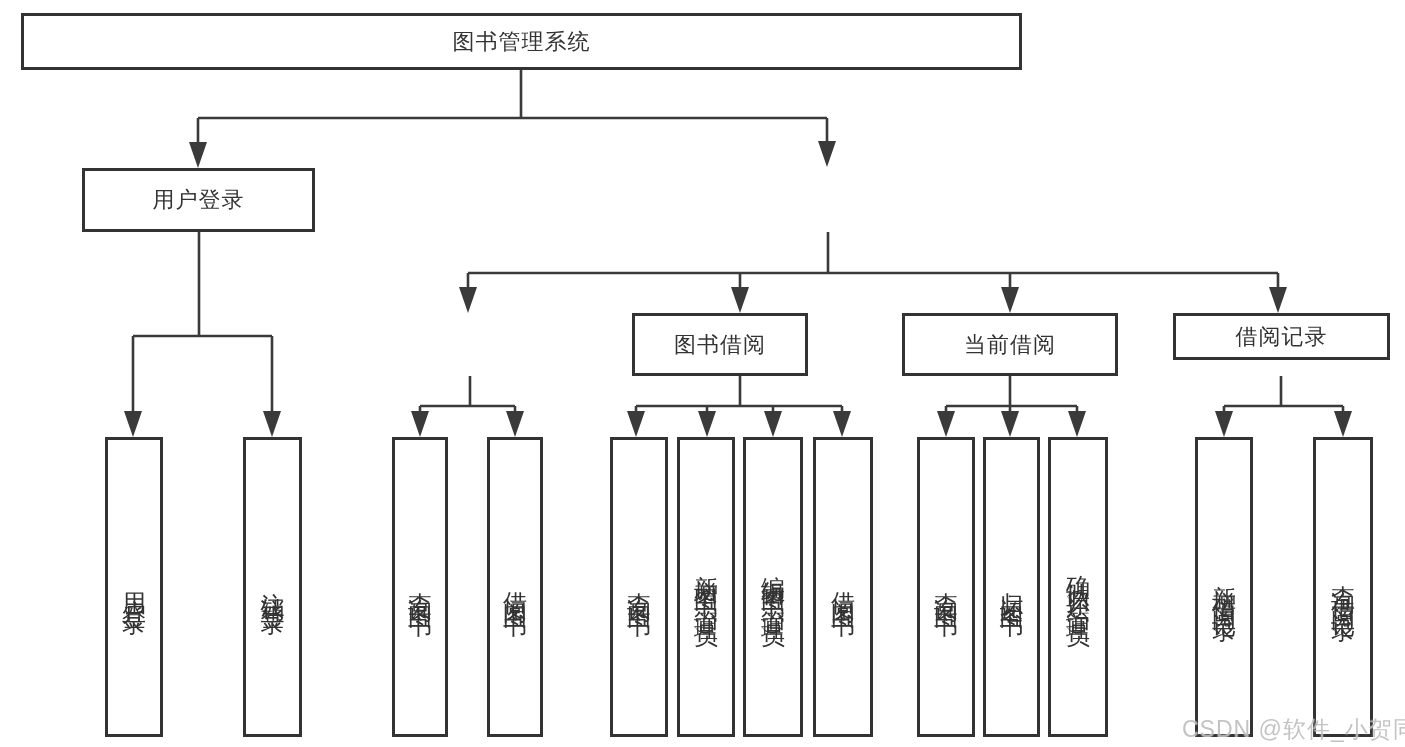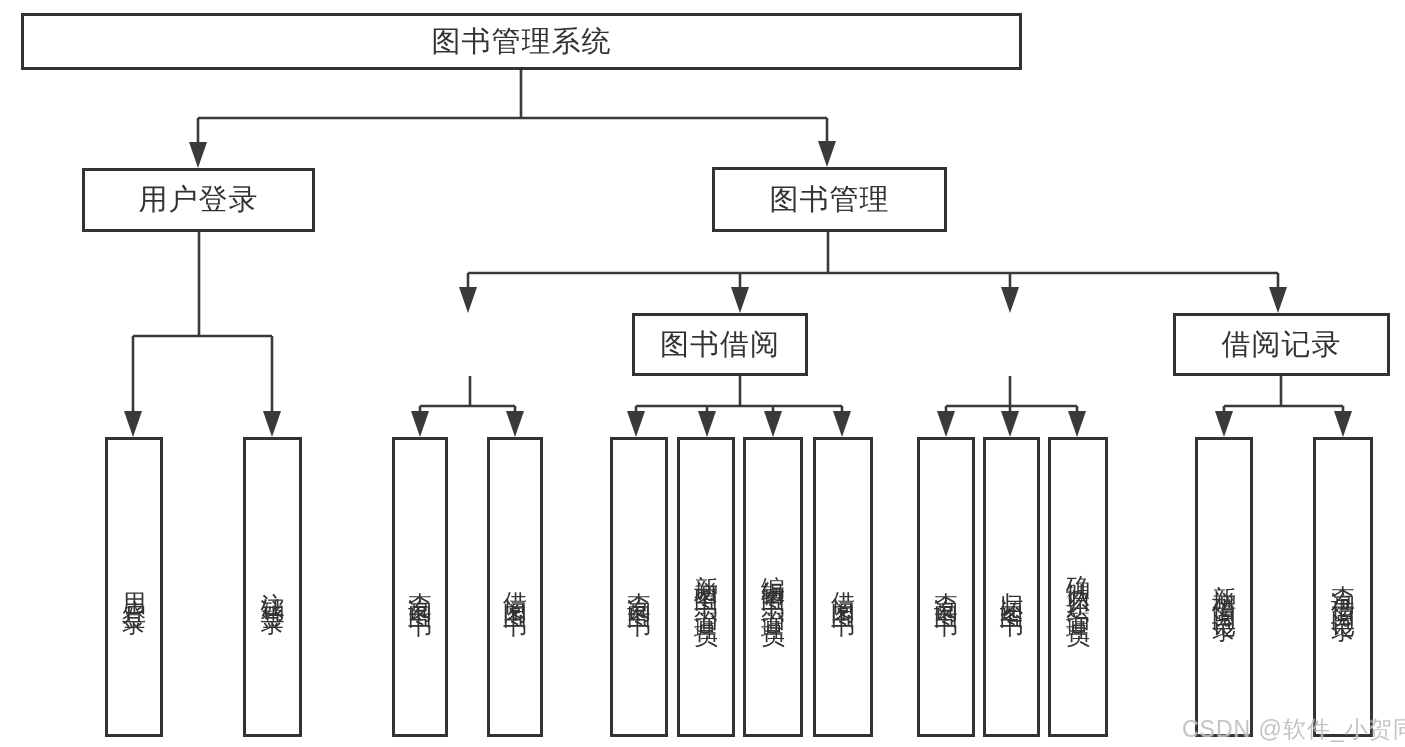--- a/index.html
+++ b/index.html
@@ -22,21 +22,21 @@
   .edges path{stroke:var(--line);stroke-width:2.6;fill:none;}
   .edges polygon{fill:var(--line);stroke:none;}
   .box{
     position:absolute;
     background:#fff;
     border:3px solid var(--border);
     box-sizing:border-box;
     display:flex;align-items:center;justify-content:center;
     text-align:center;
   }
-  .hbox{font-size:29px;letter-spacing:1px;white-space:nowrap;}
+  .hbox{font-size:22px;letter-spacing:1px;white-space:nowrap;}
   .vbox{
     writing-mode:vertical-rl;
     text-orientation:mixed;
     font-size:24px;
     letter-spacing:7px;
     line-height:1;
   }
   .watermark{
     position:absolute;
     left:1182px;top:714px;
@@ -85,24 +85,24 @@
     <polygon points="1068,411 1086,411 1077,437"></polygon>
 
     <path d="M1281 376 V406 M1224 406 H1343 M1224 406 V415 M1343 406 V415"></path>
     <polygon points="1215,411 1233,411 1224,437"></polygon>
     <polygon points="1334,411 1352,411 1343,437"></polygon>
   </svg>
 
   <div class="box hbox" style="left:21px;top:13px;width:1001px;height:57px;">图书管理系统</div>
 
   <div class="box hbox" style="left:82px;top:168px;width:233px;height:64px;">用户登录</div>
-  <div class="box hbox" style="left:712px;top:167px;width:235px;height:65px;">图书管理</div>
 
   <div class="box hbox" style="left:632px;top:313px;width:176px;height:63px;">图书借阅</div>
-  <div class="box hbox" style="left:1173px;top:313px;width:217px;height:63px;">借阅记录</div>
+  <div class="box hbox" style="left:902px;top:313px;width:216px;height:63px;">当前借阅</div>
+  <div class="box hbox" style="left:1173px;top:313px;width:217px;height:47px;">借阅记录</div>
 
   <div class="box vbox" style="left:105px;top:437px;width:58px;height:300px;">用户登录</div>
   <div class="box vbox" style="left:243px;top:437px;width:59px;height:300px;">注销登录</div>
 
   <div class="box vbox" style="left:392px;top:437px;width:56px;height:300px;">查询图书</div>
   <div class="box vbox" style="left:487px;top:437px;width:56px;height:300px;">借阅图书</div>
 
   <div class="box vbox" style="left:610px;top:437px;width:58px;height:300px;">查询图书</div>
   <div class="box vbox" style="left:677px;top:437px;width:58px;height:300px;">新增图书（管理员）</div>
   <div class="box vbox" style="left:743px;top:437px;width:60px;height:300px;">编辑图书（管理员）</div>

